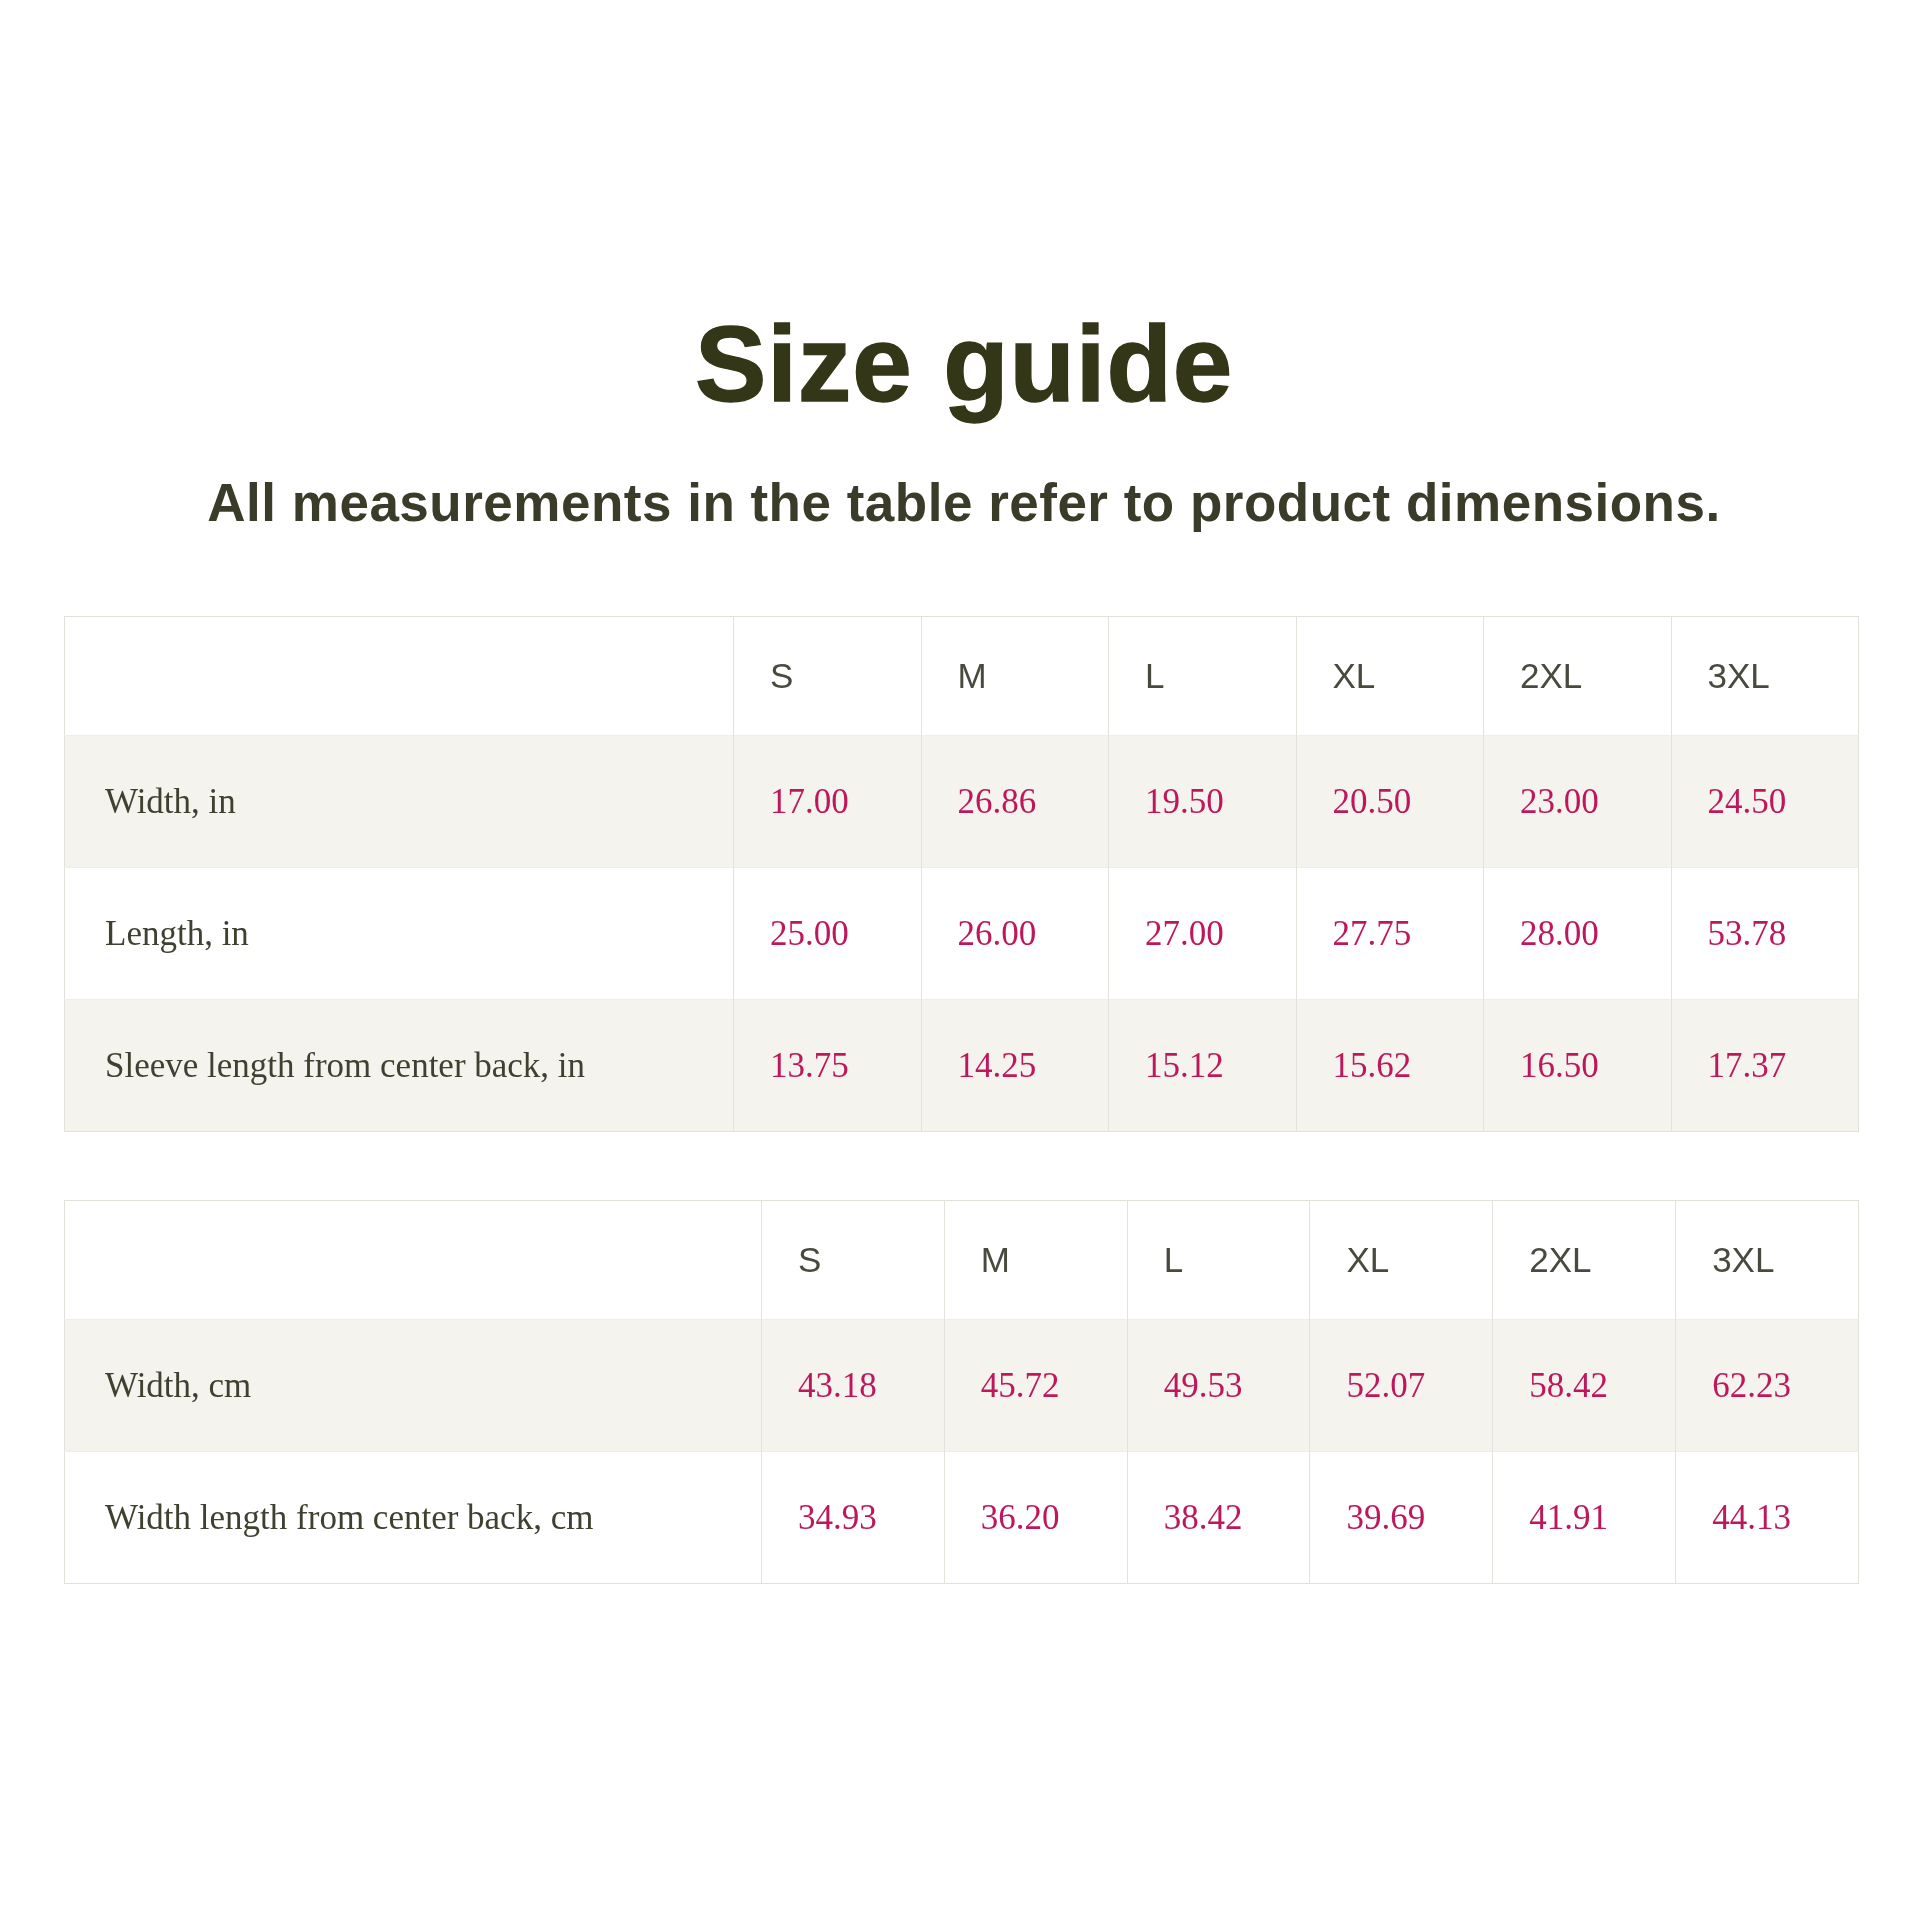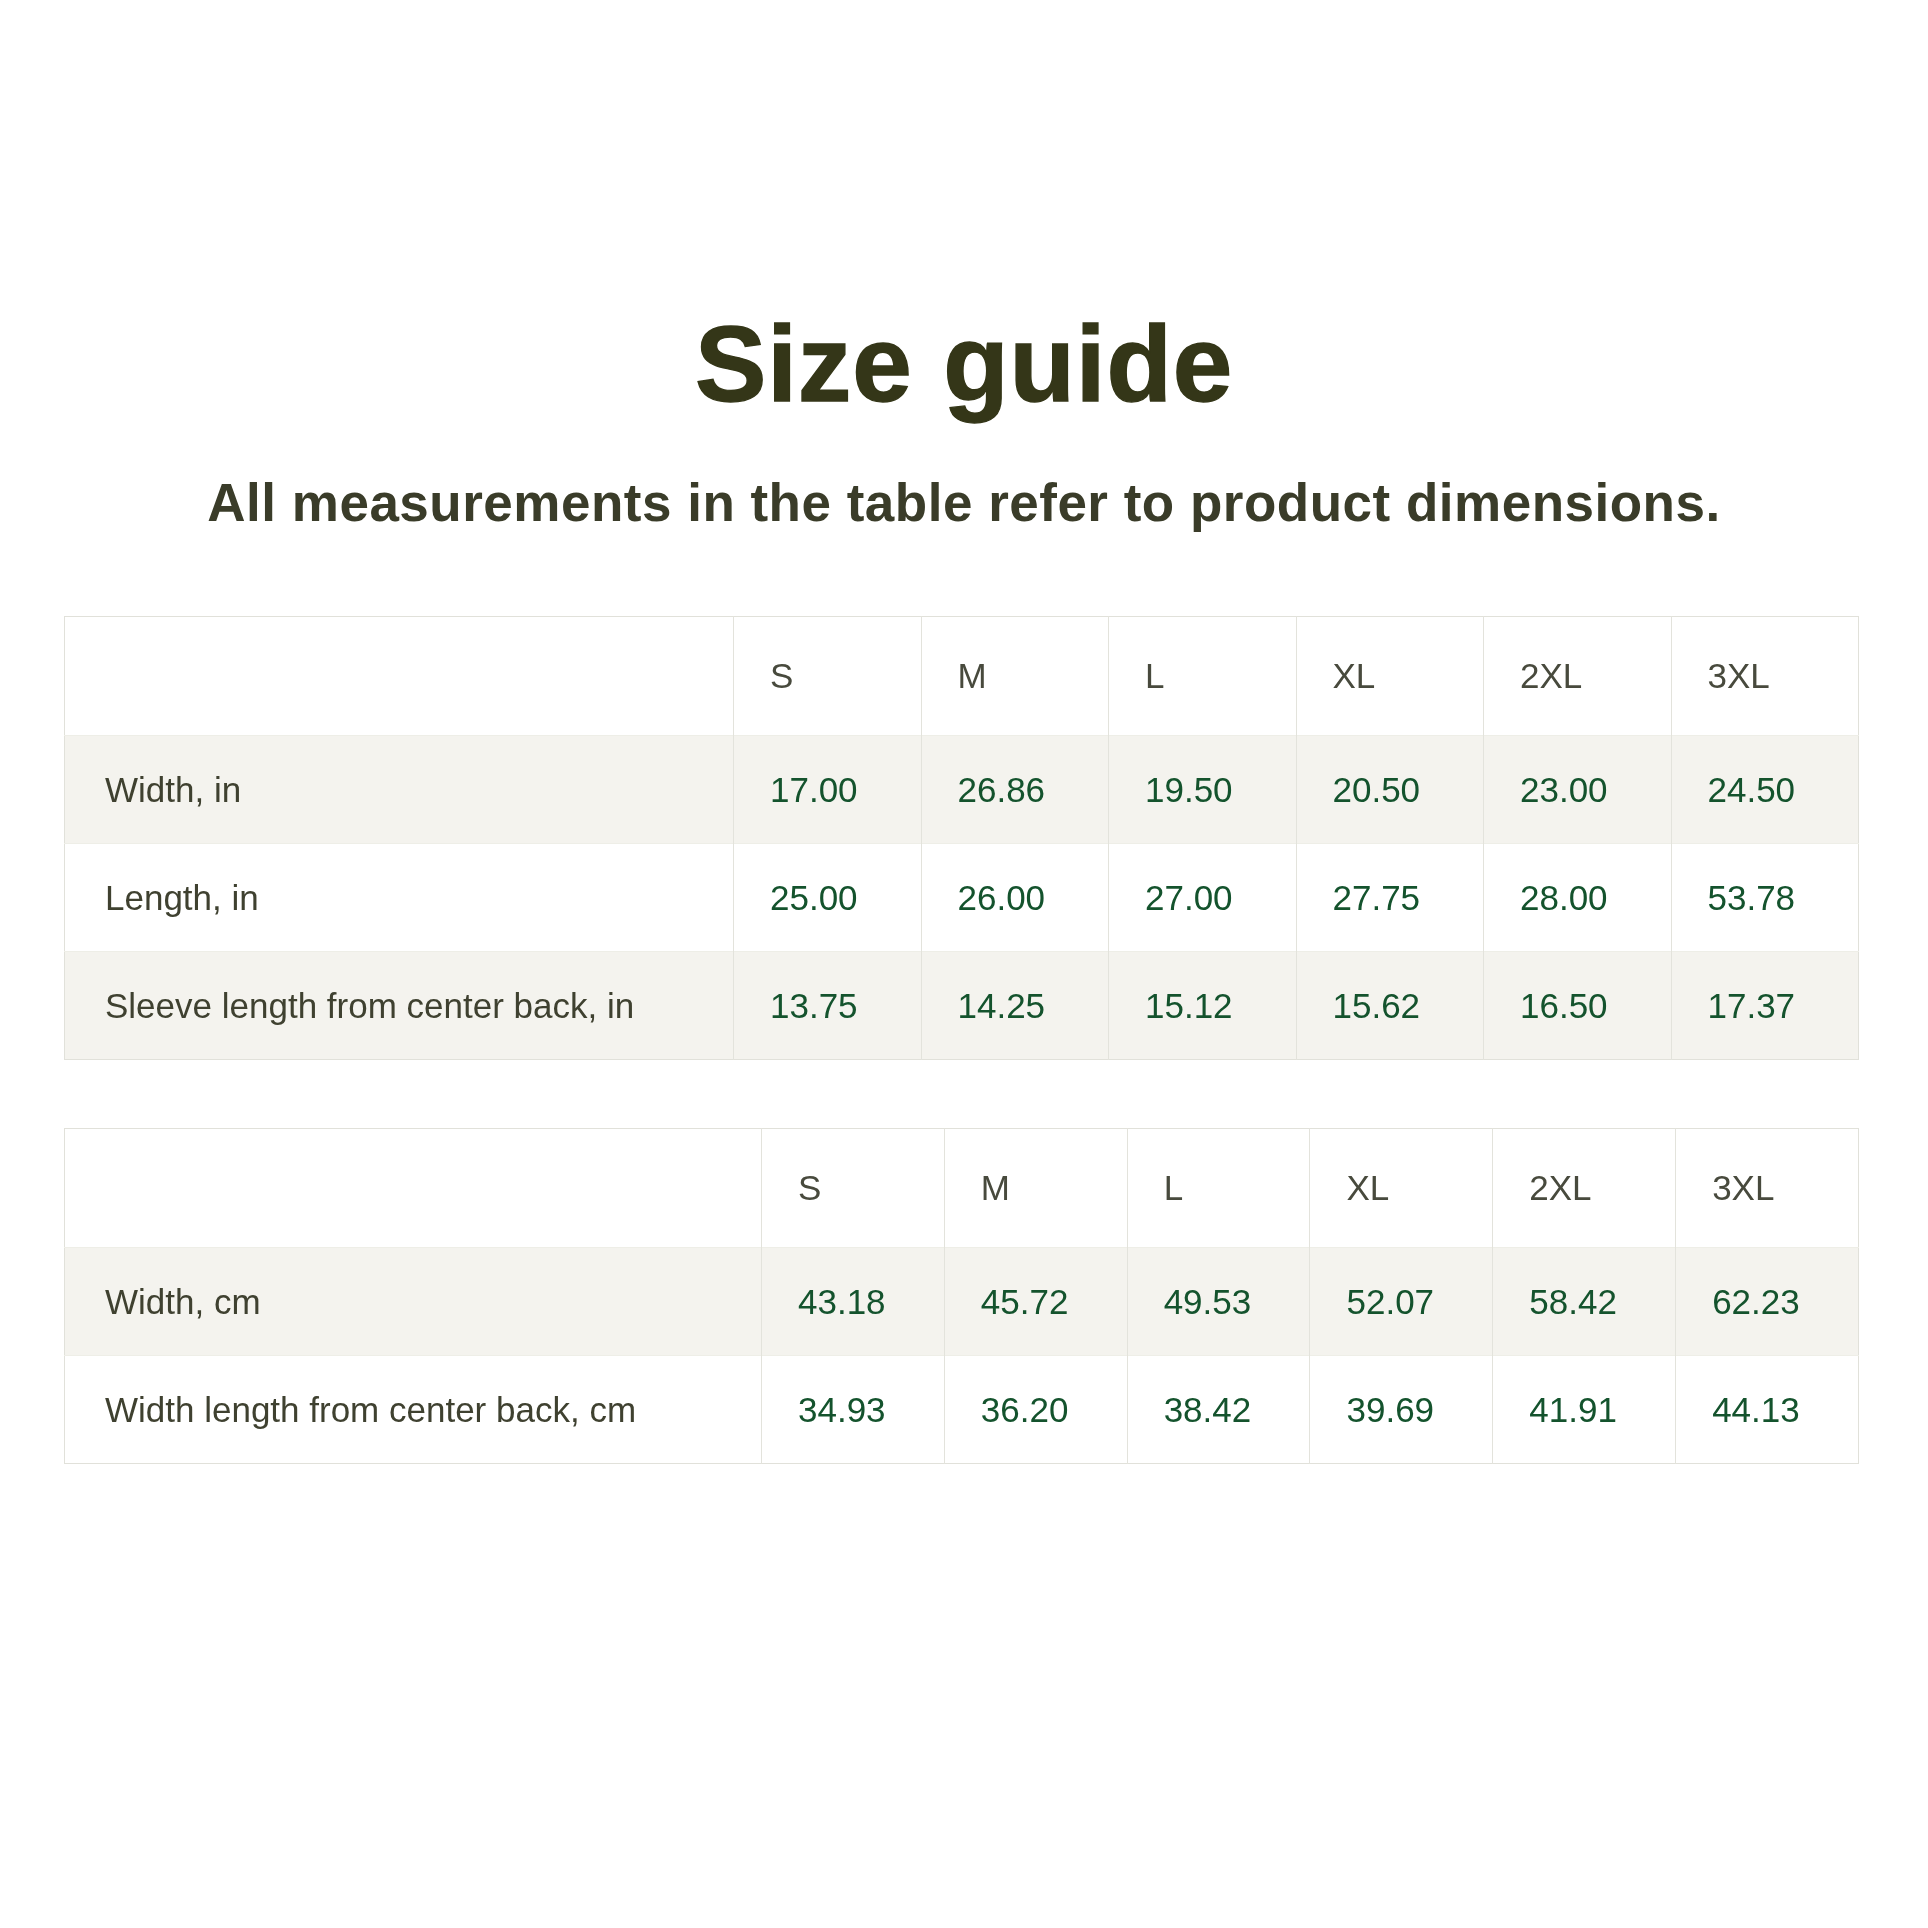--- a/index.html
+++ b/index.html
@@ -50,30 +50,30 @@
   table.table-cm { margin-top: 68px; }
   .size-table th, .size-table td {
     font-weight: 400;
     font-size: 35px;
     text-align: left;
     vertical-align: middle;
     padding: 0 13px 0 36px;
     border-left: 0.9px solid #e3e3dc;
     white-space: nowrap;
     overflow: hidden;
-    color: #14532d;
+    color: #be185d;
   }
   .size-table th { color: #484a3d; }
   .size-table th:first-child, .size-table td:first-child {
     border-left: none;
     padding-left: 40px;
     color: #3f4130;
   }
   .size-table thead tr { height: 119px; background: #ffffff; }
-  .size-table tbody tr { height: 108px; border-top: 0.9px solid #eeeee7; }
+  .size-table tbody tr { height: 132px; border-top: 0.9px solid #eeeee7; font-family: Liberation Serif, serif; }
   .size-table tbody tr:nth-child(odd) { background: #f4f3ee; }
   .size-table tbody tr:nth-child(even) { background: #ffffff; }
   .table-in col.c-label { width: 669px; }
   .table-cm col.c-label { width: 697px; }
 </style>
 </head>
 <body>
 
 <div class="page">
 

